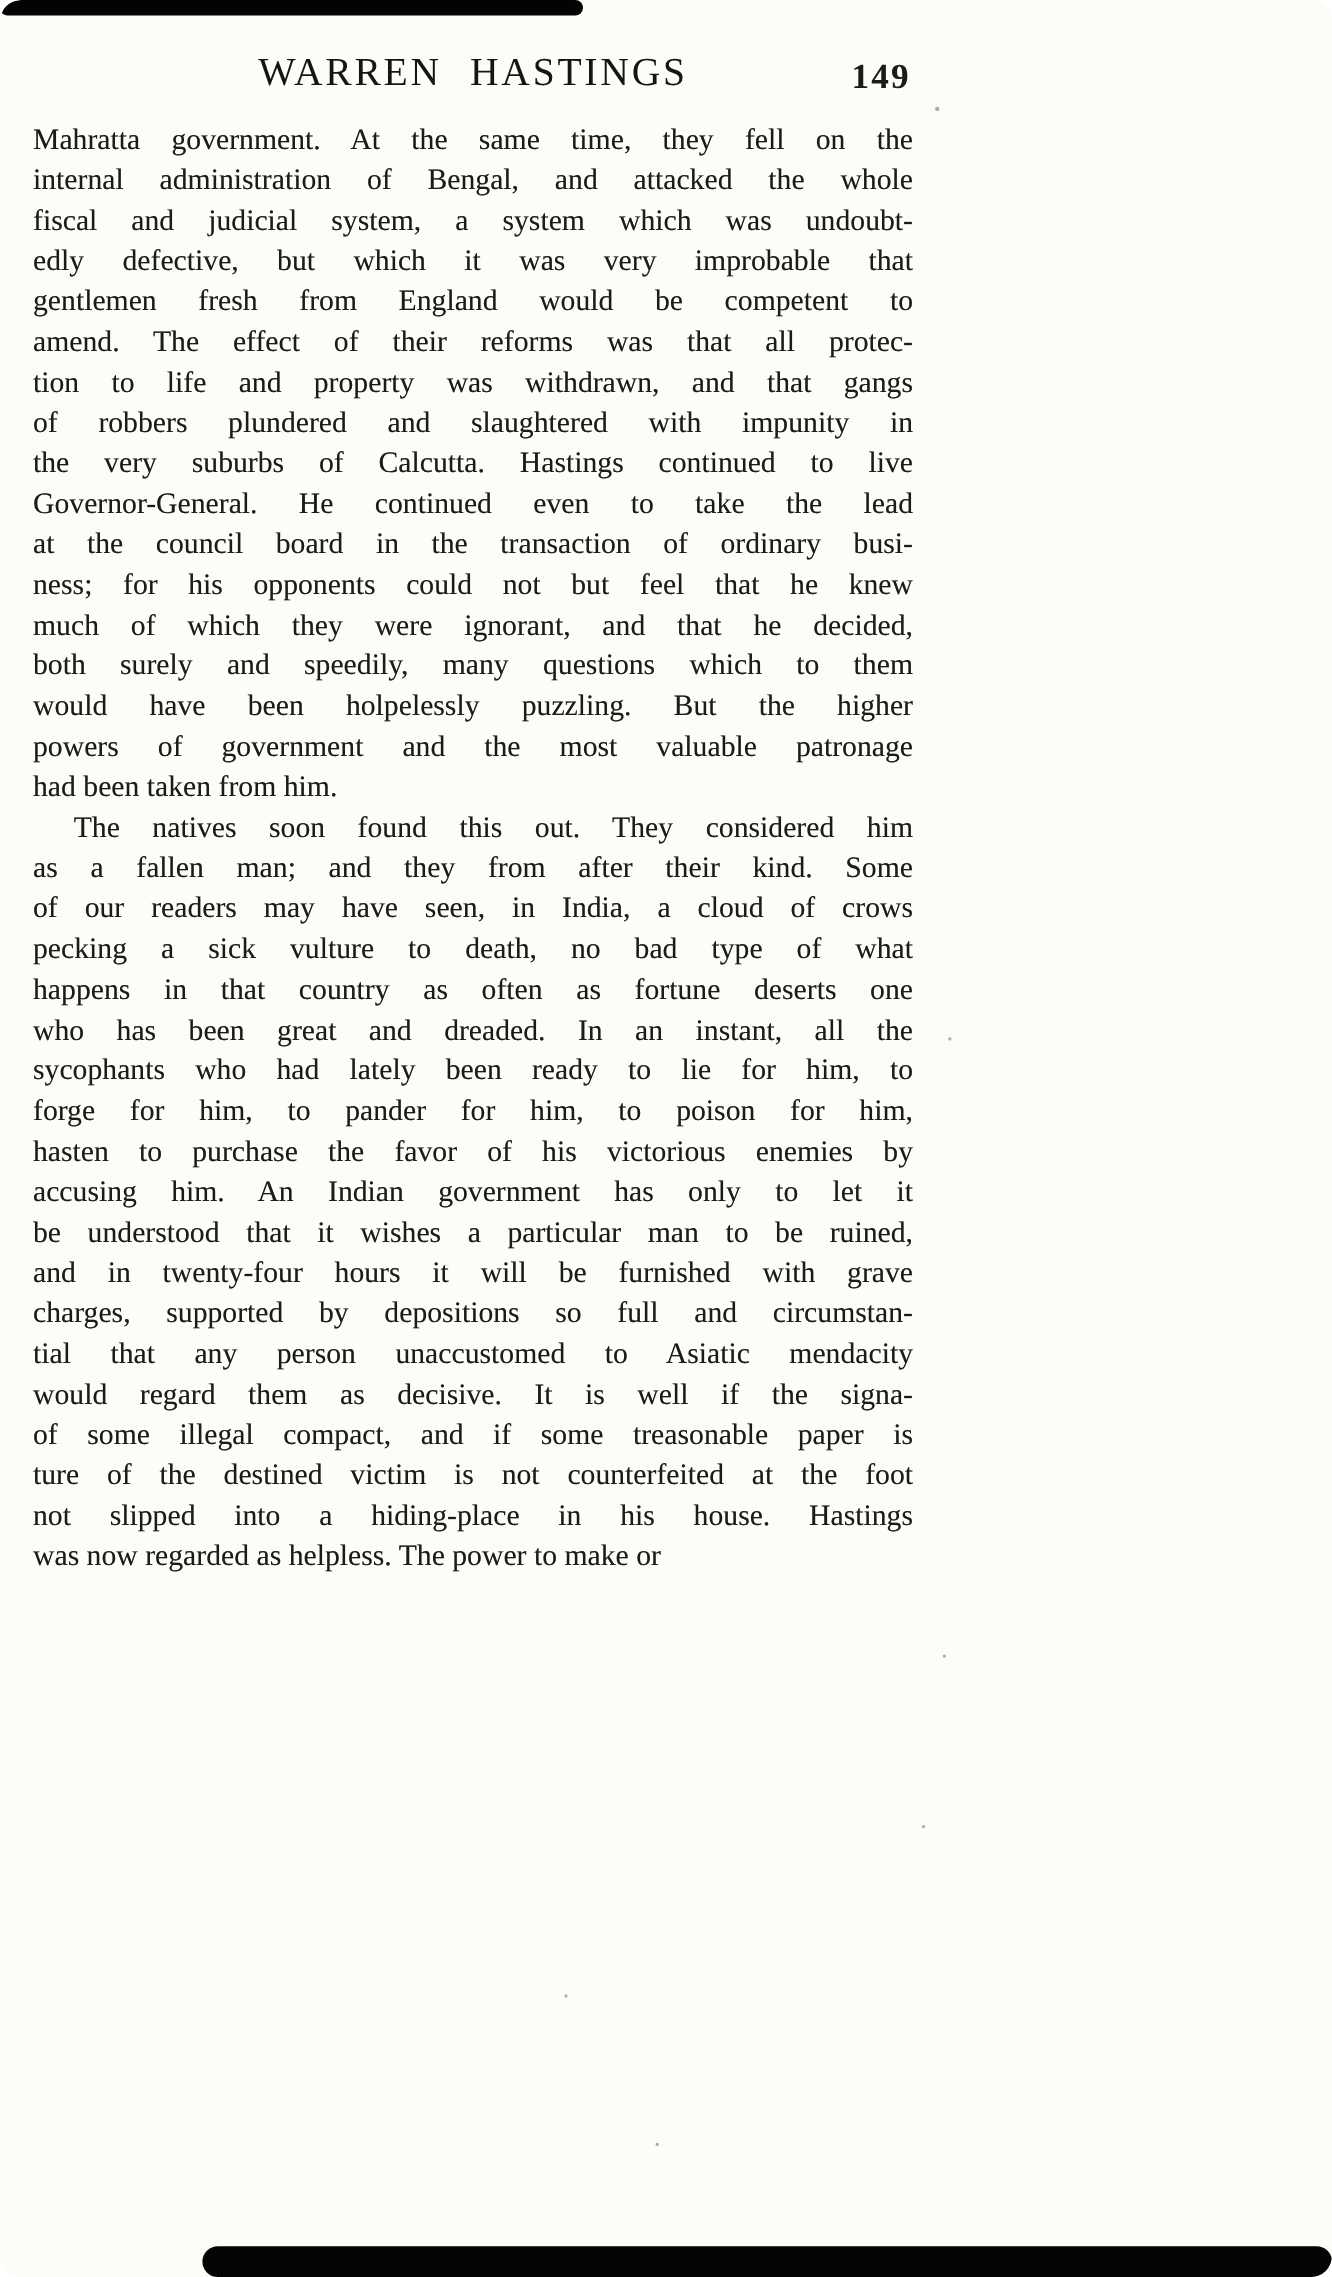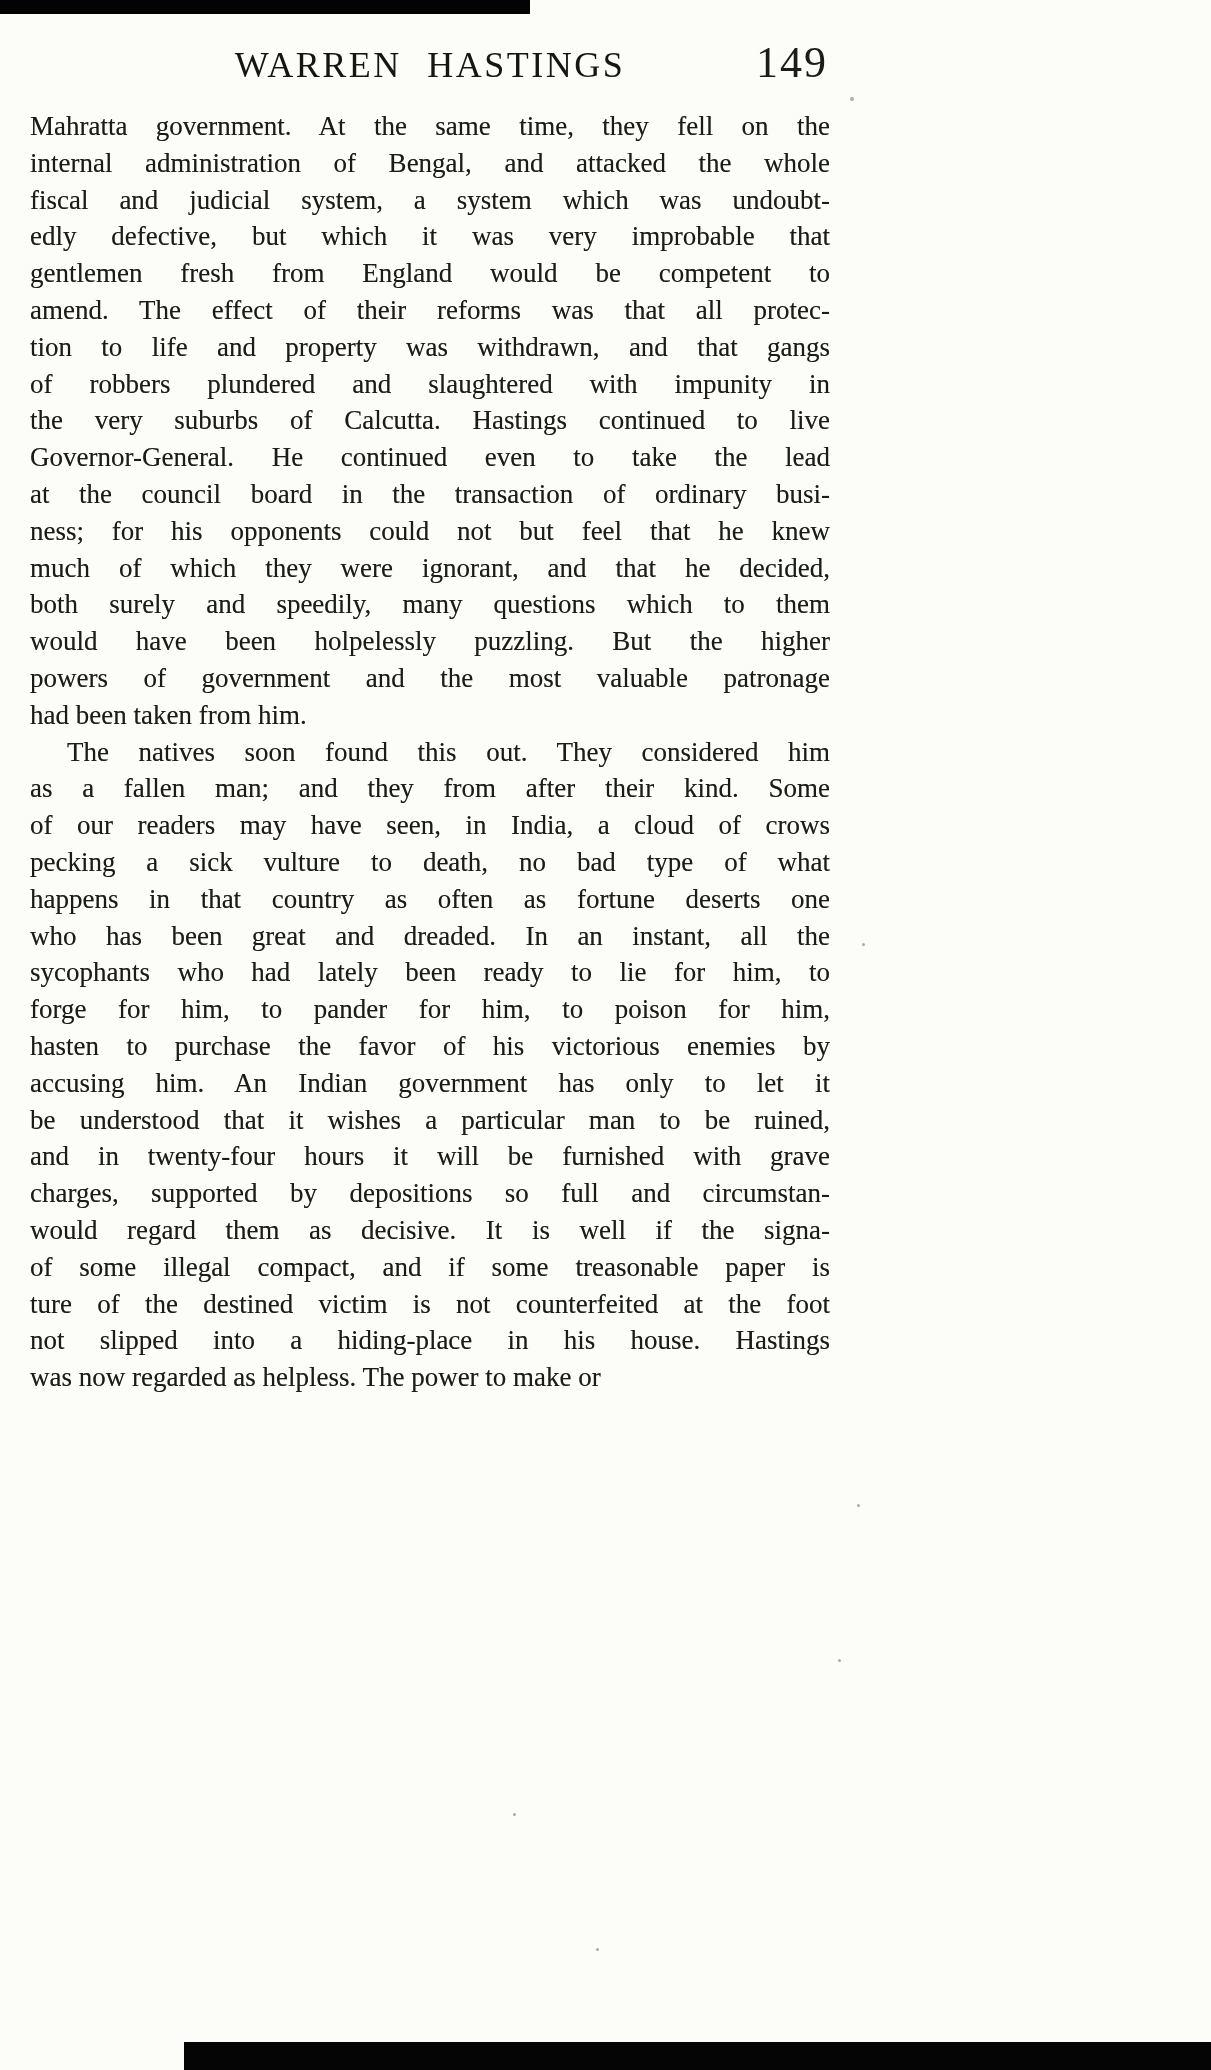--- a/index.html
+++ b/index.html
@@ -1,16 +1,16 @@
 <!DOCTYPE html>
 <html><head>
 <meta charset="utf-8">
 <title>Scanned Book Page</title>
 <style>
-  * { margin: 0; padding: 0; box-sizing: border-box; }
+  * { margin: 0; padding: 0; box-sizing: border-box; border-radius: 19px; }
   html, body { background: #ffffff; }
   body {
     width: 1211px;
     height: 2070px;
     font-family: "Liberation Serif", serif;
   }
   .scan-page {
     position: relative;
     width: 1211px;
     height: 2070px;
@@ -44,22 +44,23 @@
     display: block;
     text-align: center;
     font-size: 36px;
     letter-spacing: 2.5px;
     word-spacing: 14px;
     color: #161512;
   }
   .pagenum {
     position: absolute;
     right: 2px; bottom: 2px;
-    font-size: 44px;
+    font-size: 32px;
     letter-spacing: 2px;
+    font-weight: bold;
   }
   .body-text {
     font-size: 27px;
     line-height: 36.8px;
     text-shadow: 0 0 0.5px rgba(25,22,18,0.45);
   }
   .line {
     text-align: justify;
     text-align-last: justify;
     white-space: normal;
@@ -120,20 +121,21 @@
           <div class="line">pecking a sick vulture to death, no bad type of what</div>
           <div class="line">happens in that country as often as fortune deserts one</div>
           <div class="line">who has been great and dreaded. In an instant, all the</div>
           <div class="line">sycophants who had lately been ready to lie for him, to</div>
           <div class="line">forge for him, to pander for him, to poison for him,</div>
           <div class="line">hasten to purchase the favor of his victorious enemies by</div>
           <div class="line">accusing him. An Indian government has only to let it</div>
           <div class="line">be understood that it wishes a particular man to be ruined,</div>
           <div class="line">and in twenty-four hours it will be furnished with grave</div>
           <div class="line">charges, supported by depositions so full and circumstan-</div>
+          <div class="line">tial that any person unaccustomed to Asiatic mendacity</div>
           <div class="line">would regard them as decisive. It is well if the signa-</div>
           <div class="line">of some illegal compact, and if some treasonable paper is</div>
           <div class="line">ture of the destined victim is not counterfeited at the foot</div>
           <div class="line">not slipped into a hiding-place in his house. Hastings</div>
           <div class="line">was now regarded as helpless. The power to make or</div>
         </div>
     </div>
 
   </div>
 

